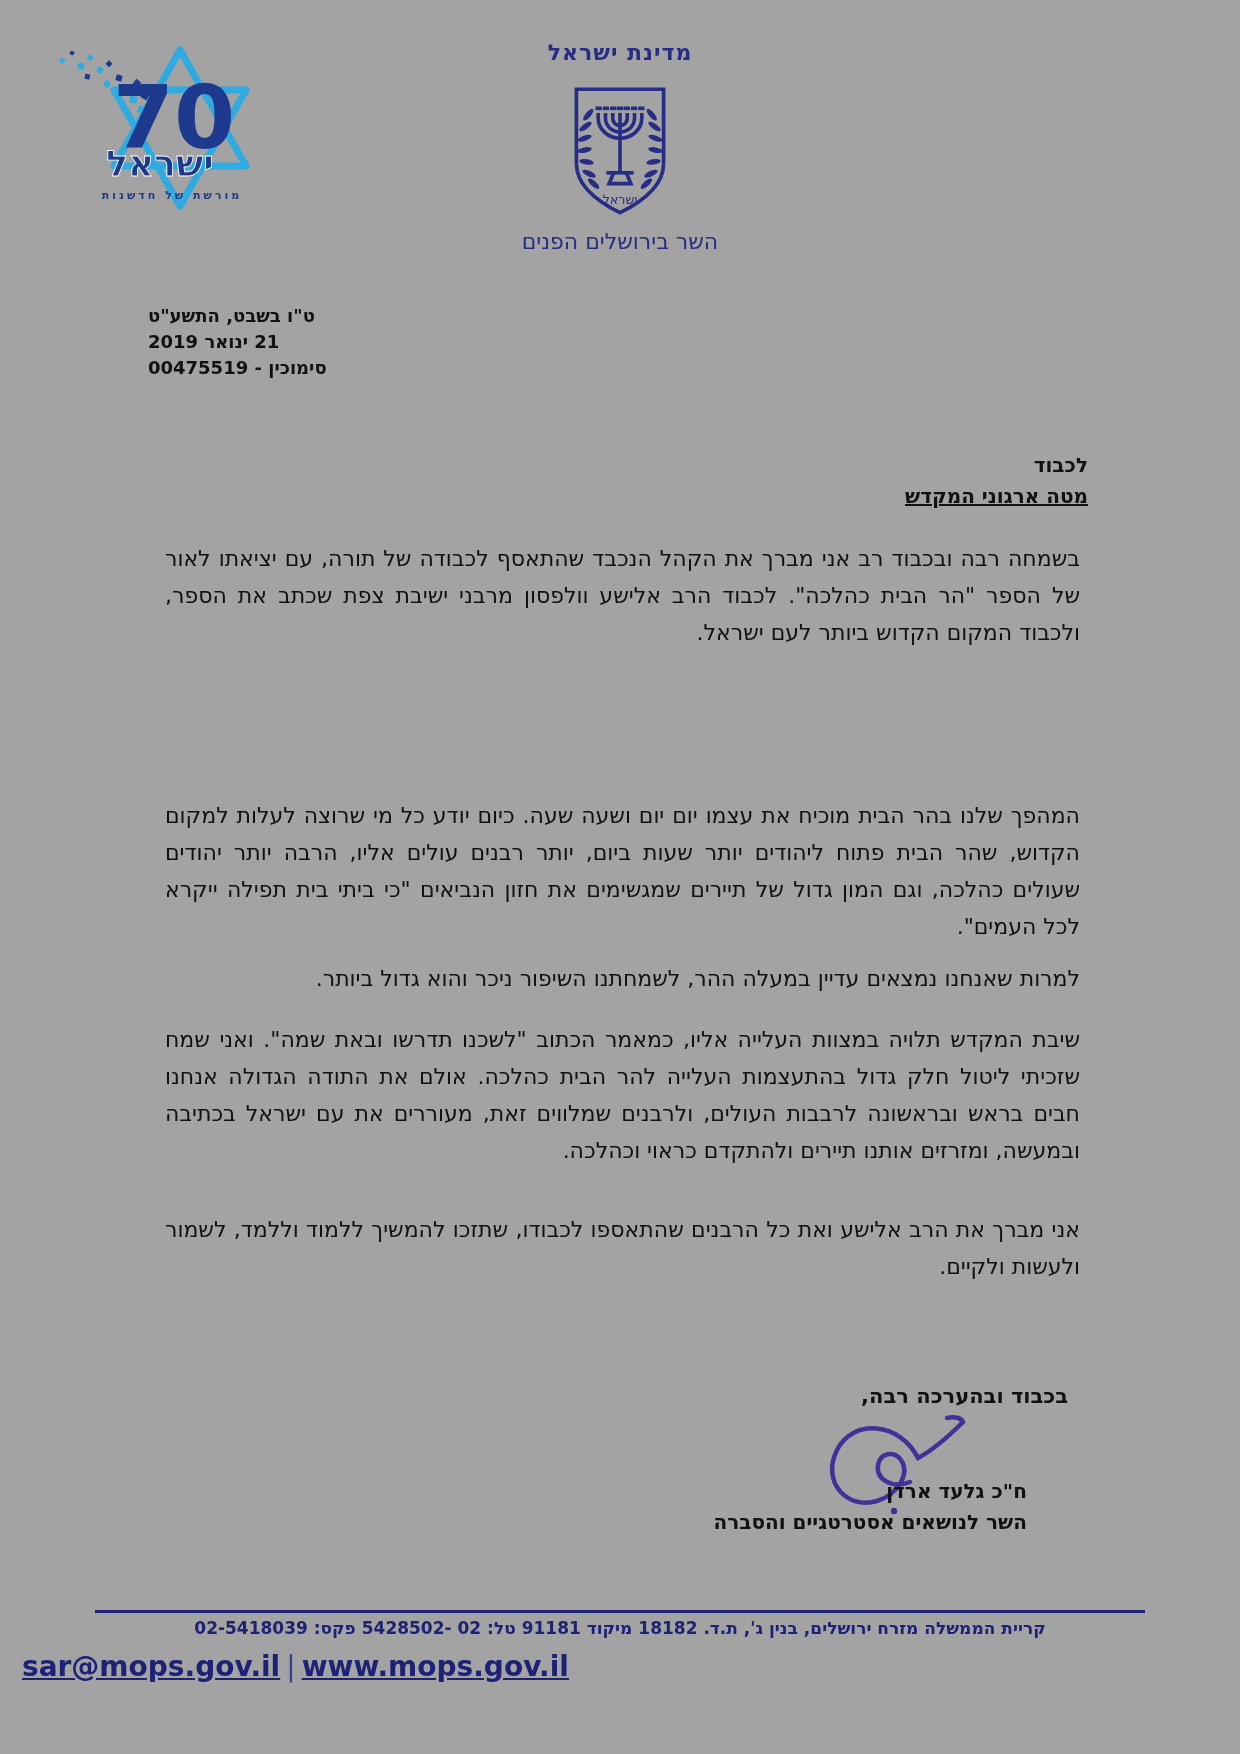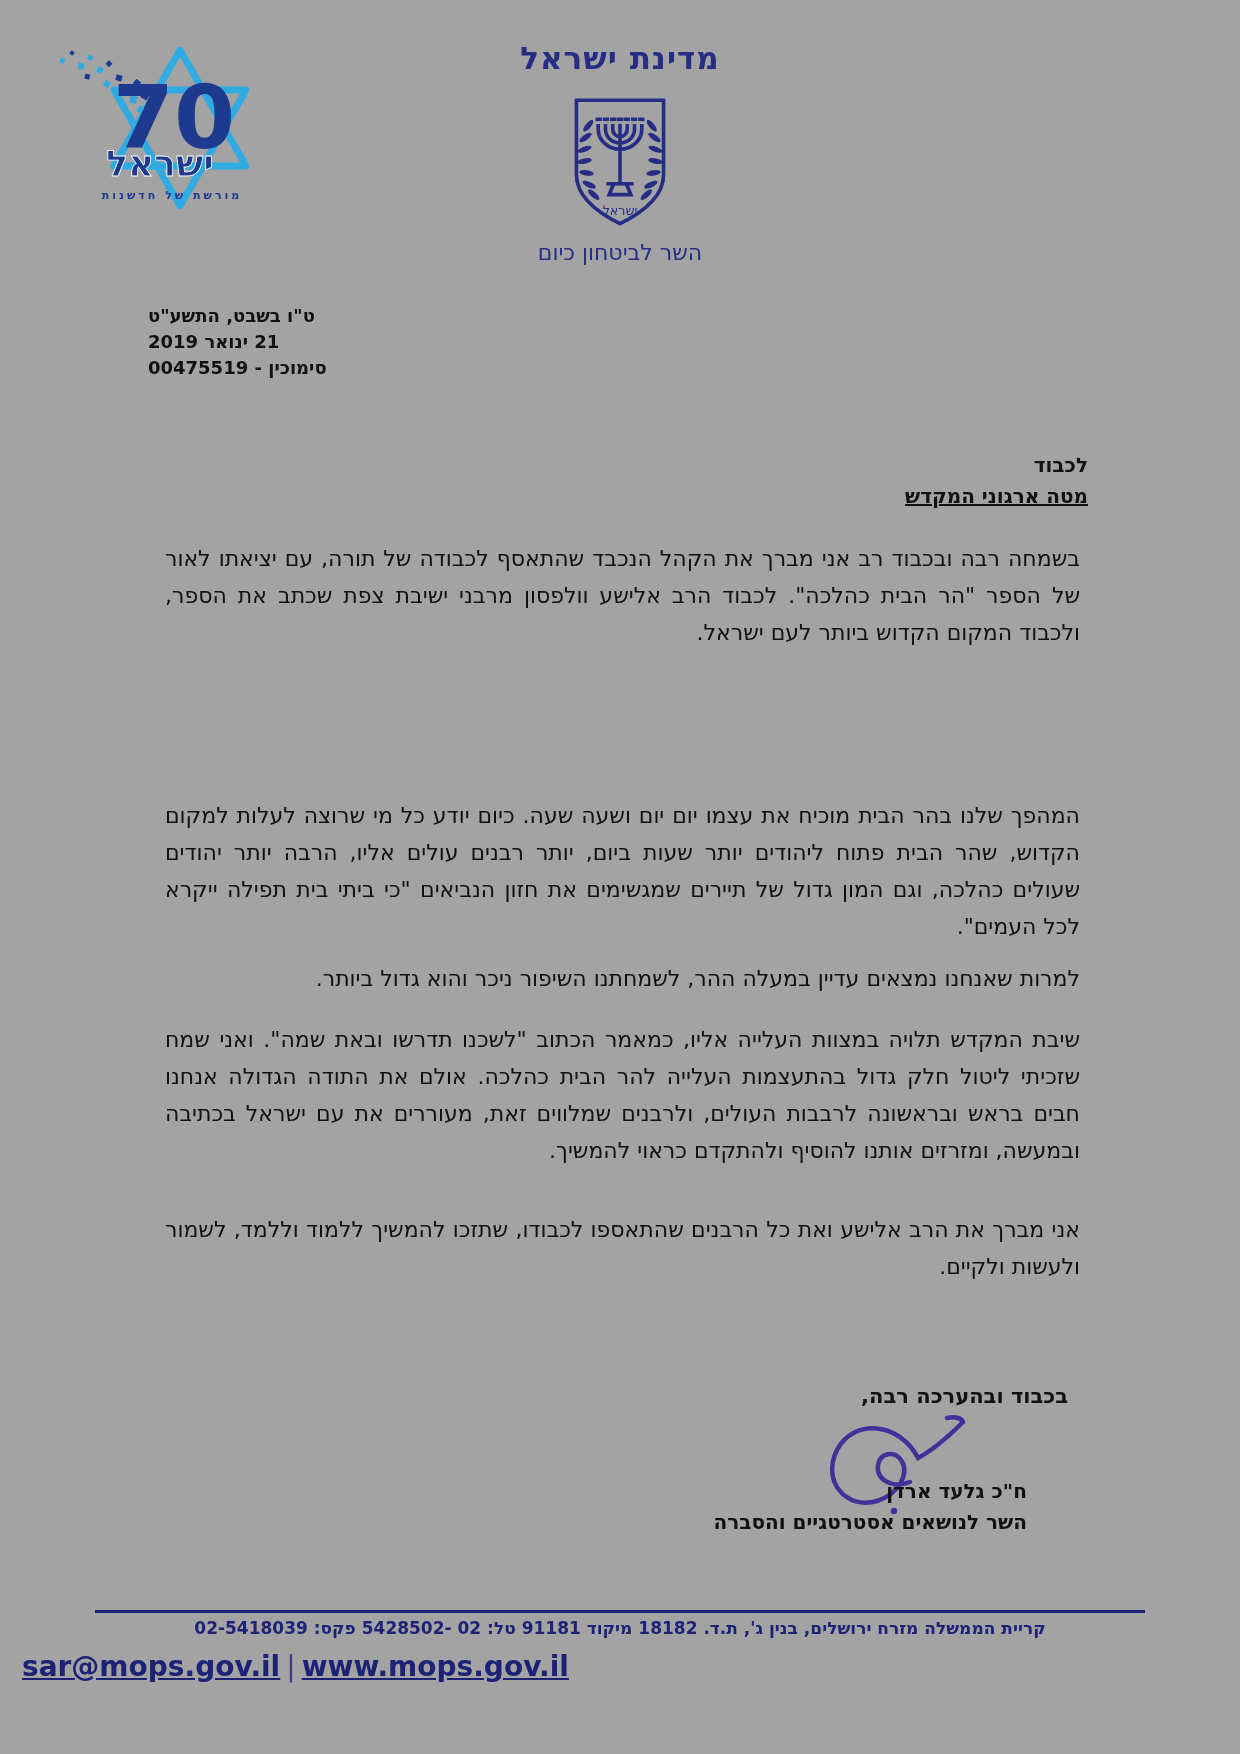--- a/index.html
+++ b/index.html
@@ -8,21 +8,21 @@
     width:1240px;height:1754px;
     margin:0 auto;
     background:#a3a3a3;
     font-family:"DejaVu Sans", sans-serif;
     overflow:hidden;
   }
 
   
   .logo70{position:absolute;left:52px;top:36px;width:220px;height:200px;}
   .header-center{position:absolute;left:0;top:40px;width:100%;text-align:center;}
-  .state-name{font-size:31px;font-weight:bold;color:#272c85;letter-spacing:1px;}
+  .state-name{font-size:22px;font-weight:bold;color:#272c85;letter-spacing:1px;}
   .emblem-wrap{margin-top:16px;}
   .ministry-name{font-size:26px;font-weight:bold;color:#272c85;margin-top:10px;}
   .minister-name{font-size:22px;color:#272c85;margin-top:4px;}
 
   
   .date-block{
     position:absolute;left:148px;top:303px;width:260px;
     direction:rtl;text-align:left;
     font-size:18px;font-weight:bold;color:#111;line-height:26px;
   }
@@ -154,38 +154,38 @@
           <rect x="54" y="27" width="7" height="4"></rect>
           <rect x="61.5" y="27" width="7" height="4"></rect>
           <rect x="69" y="27" width="7" height="4"></rect>
           <rect x="77" y="27" width="7" height="4"></rect>
           <rect x="85" y="27" width="7" height="4"></rect>
         </g>
         <text x="65" y="134" text-anchor="middle" font-size="14" font-family="DejaVu Sans, sans-serif" fill="#272c85">ישראל</text>
       </svg>
     </div>
 
-    <div class="minister-name">השר לביטחון כיום</div>
+    <div class="minister-name">השר בירושלים הפנים</div>
   </div>
 
   <div class="date-block">
     <div>ט"ו בשבט, התשע"ט</div>
     <div>21 ינואר 2019</div>
     <div>סימוכין - 00475519</div>
   </div>
 
   <div class="addressee">
     <div>לכבוד</div>
     <div class="underlined">מטה ארגוני המקדש</div>
   </div>
 
   <p class="body-par p1">בשמחה רבה ובכבוד רב אני מברך את הקהל הנכבד שהתאסף לכבודה של תורה, עם יציאתו לאור של הספר "הר הבית כהלכה". לכבוד הרב אלישע וולפסון מרבני ישיבת צפת שכתב את הספר, ולכבוד המקום הקדוש ביותר לעם ישראל.</p>
   <p class="body-par p4">למרות שאנחנו נמצאים עדיין במעלה ההר, לשמחתנו השיפור ניכר והוא גדול ביותר.</p>
   <p class="body-par p3">המהפך שלנו בהר הבית מוכיח את עצמו יום יום ושעה שעה. כיום יודע כל מי שרוצה לעלות למקום הקדוש, שהר הבית פתוח ליהודים יותר שעות ביום, יותר רבנים עולים אליו, הרבה יותר יהודים שעולים כהלכה, וגם המון גדול של תיירים שמגשימים את חזון הנביאים "כי ביתי בית תפילה ייקרא לכל העמים".</p>
-  <p class="body-par p5">שיבת המקדש תלויה במצוות העלייה אליו, כמאמר הכתוב "לשכנו תדרשו ובאת שמה". ואני שמח שזכיתי ליטול חלק גדול בהתעצמות העלייה להר הבית כהלכה. אולם את התודה הגדולה אנחנו חבים בראש ובראשונה לרבבות העולים, ולרבנים שמלווים זאת, מעוררים את עם ישראל בכתיבה ובמעשה, ומזרזים אותנו להוסיף ולהתקדם כראוי להמשיך.</p>
+  <p class="body-par p5">שיבת המקדש תלויה במצוות העלייה אליו, כמאמר הכתוב "לשכנו תדרשו ובאת שמה". ואני שמח שזכיתי ליטול חלק גדול בהתעצמות העלייה להר הבית כהלכה. אולם את התודה הגדולה אנחנו חבים בראש ובראשונה לרבבות העולים, ולרבנים שמלווים זאת, מעוררים את עם ישראל בכתיבה ובמעשה, ומזרזים אותנו תיירים ולהתקדם כראוי וכהלכה.</p>
   <p class="body-par p6">אני מברך את הרב אלישע ואת כל הרבנים שהתאספו לכבודו, שתזכו להמשיך ללמוד וללמד, לשמור ולעשות ולקיים.</p>
 
   <div class="valediction">בכבוד ובהערכה רבה,</div>
 
   <svg class="signature" viewBox="0 0 175 112" aria-hidden="true">
     <g fill="none" stroke="#43319a" stroke-width="4.5" stroke-linecap="round">
       <path d="M166 14 C152 28 136 42 121 50 C103 14 56 10 40 42 C24 74 50 102 80 93 C102 86 113 65 104 52 C97 42 83 45 81 57 C79 71 94 81 113 74"></path>
       <path d="M150 10 C158 8 164 10 166 14"></path>
     </g>
     <circle cx="97" cy="103" r="3.2" fill="#43319a"></circle>

